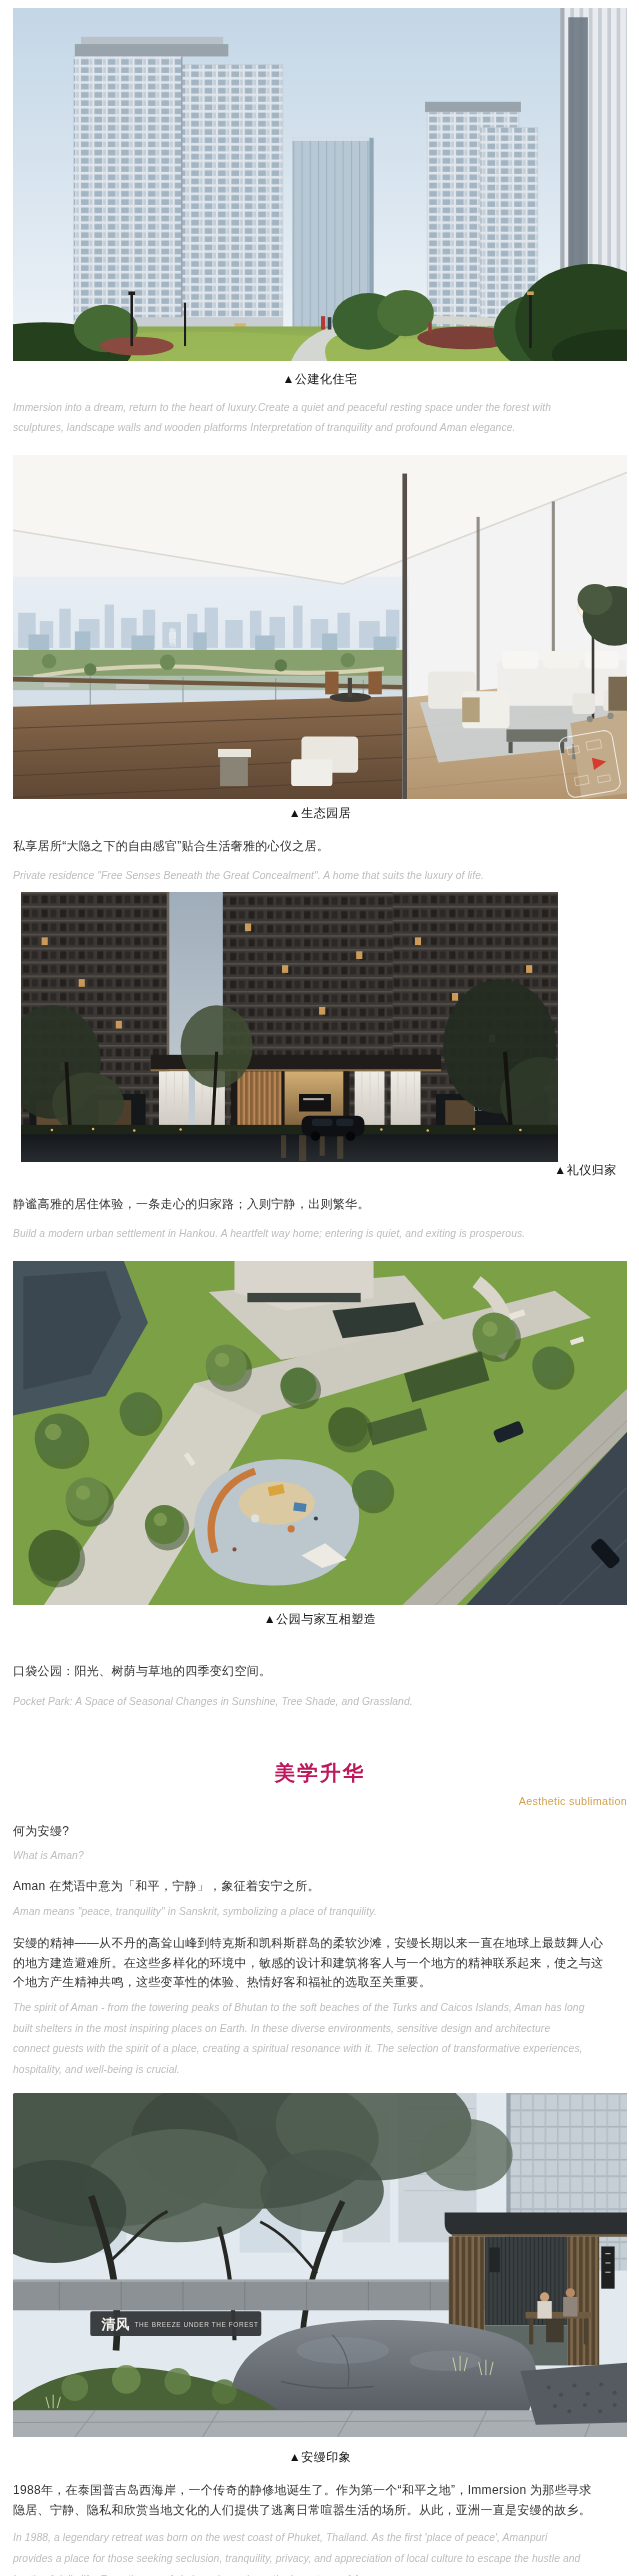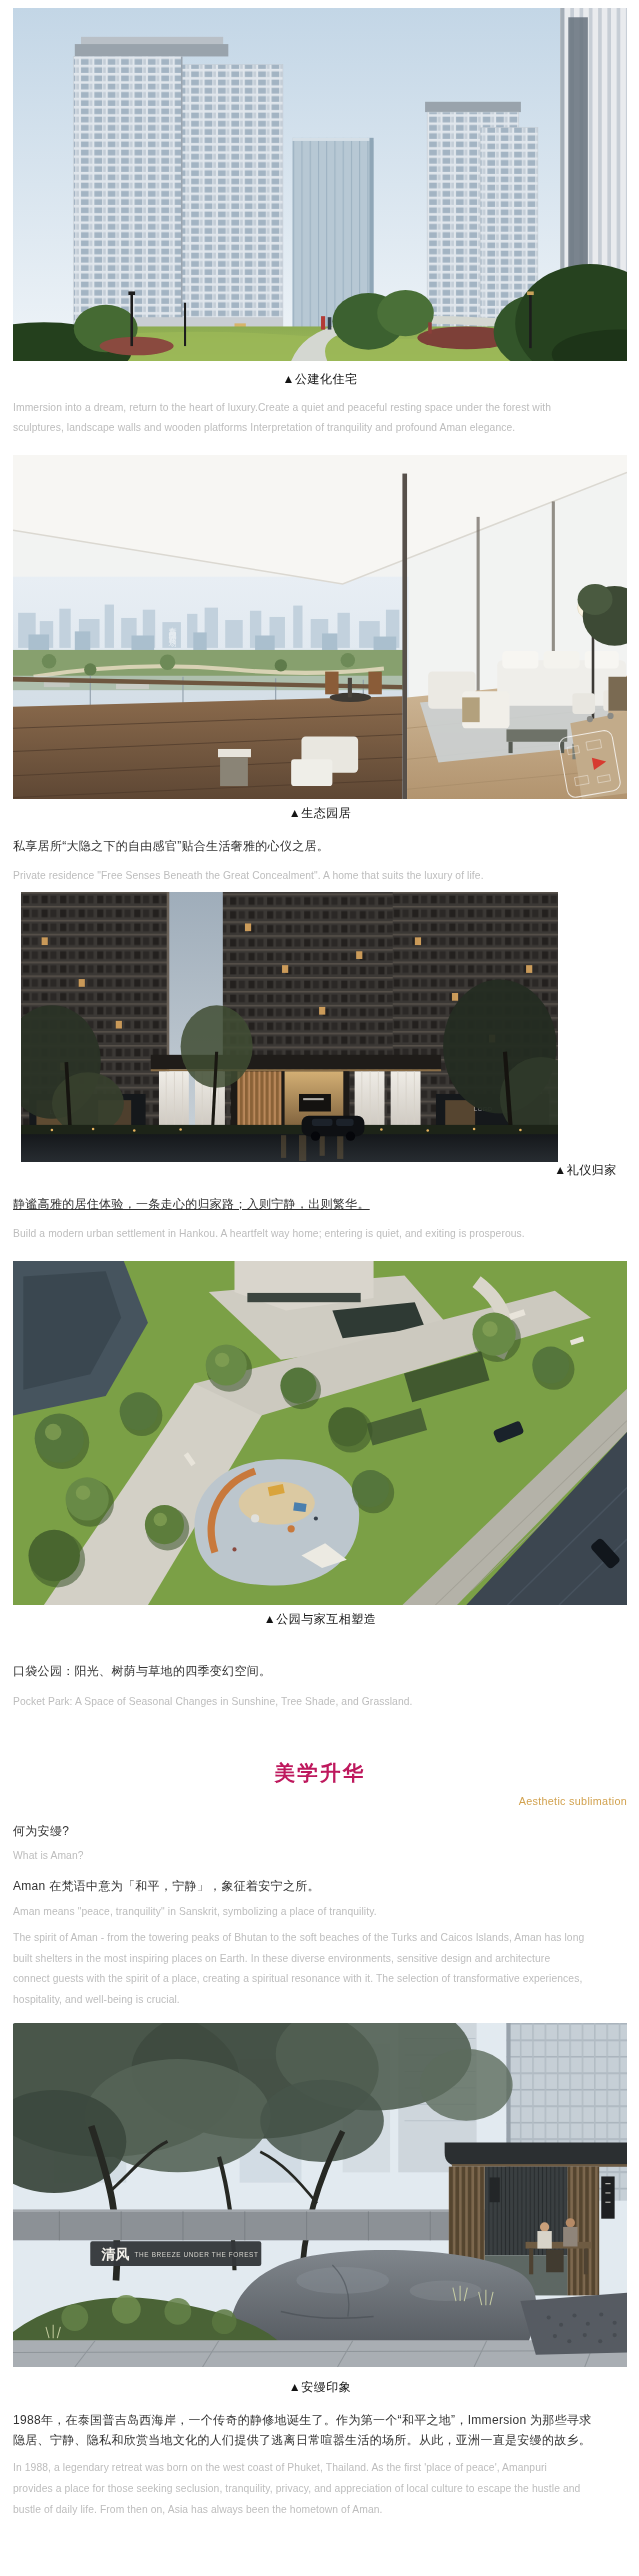--- a/index.html
+++ b/index.html
@@ -4,33 +4,33 @@
 <style>
   html,body{margin:0;padding:0;background:#ffffff;}
   body{width:640px;font-family:"Liberation Sans","DejaVu Sans",sans-serif;}
   .page{width:640px;box-sizing:border-box;padding:0 13px 5.2px 13px;background:#fff;}
   figure{margin:0;padding:0;display:block;}
   figure svg{display:block;}
   .ph{width:504px;}
   .cap{font-size:12px;line-height:14.4px;color:#141414;letter-spacing:0.5px;}
   .cap.center{text-align:center;}
   .zh{margin:0;font-size:12px;line-height:19.6px;color:#333333;letter-spacing:0.3px;white-space:pre-line;}
-  .en{margin:0;font-size:10.3px;line-height:20.6px;color:#bdbdbd;white-space:pre-line;letter-spacing:0.1px;}
+  .en{margin:0;font-size:10.3px;line-height:20.6px;color:#bdbdbd;font-style:italic;white-space:pre-line;letter-spacing:0.1px;}
   .mt-f1{margin-top:7.7px;}
   .mt-cap1{margin-top:11.3px;}
   .mt-zh1{margin-top:20.6px;}
   .mt-en1{margin-top:11.3px;}
   .mt-f2{margin-top:16px;}
   .mt-cap2{margin-top:6.7px;}
   .mt-zh2{margin-top:17.5px;}
   .mt-en2{margin-top:9.3px;}
   .f3row{position:relative;margin-top:4.6px;width:614px;}
   .f3row .ph3{width:537px;margin-left:7.7px;}
   .f3row .cap{position:absolute;right:10.3px;bottom:-15.5px;white-space:nowrap;}
-  .mt-zh3{margin-top:33px;text-decoration:underline;}
+  .mt-zh3{margin-top:33px;}
   .mt-en3{margin-top:10.3px;}
   .mt-f4{margin-top:15.5px;}
   .mt-cap4{margin-top:7.2px;}
   .mt-zh4{margin-top:36px;}
   .mt-en4{margin-top:10.3px;}
   .gold-title{margin:47px 0 0 0;text-align:center;font-size:20.6px;line-height:25px;font-weight:bold;letter-spacing:2.1px;}
   .gold-sub{margin:10.3px 0 0 0;text-align:center;font-size:10.8px;line-height:13.4px;letter-spacing:0.3px;}
   .mt-q-zh{margin-top:13.4px;}
   .mt-q-en{margin-top:5.2px;}
   .mt-a-zh{margin-top:10.3px;}
@@ -527,20 +527,23 @@
 
   <h2 class="gold-title" style="color:#be185d;">美学升华</h2>
   <div class="gold-sub" style="color:#D2A24F;text-align:right;">Aesthetic sublimation</div>
 
   <p class="zh mt-q-zh">何为安缦?</p>
   <p class="en mt-q-en">What is Aman?</p>
 
   <p class="zh mt-a-zh">Aman 在梵语中意为「和平，宁静」，象征着安宁之所。</p>
   <p class="en mt-a-en">Aman means "peace, tranquility" in Sanskrit, symbolizing a place of tranquility.</p>
 
+  <p class="zh mt-s-zh">安缦的精神——从不丹的高耸山峰到特克斯和凯科斯群岛的柔软沙滩，安缦长期以来一直在地球上最鼓舞人心
+的地方建造避难所。在这些多样化的环境中，敏感的设计和建筑将客人与一个地方的精神联系起来，使之与这
+个地方产生精神共鸣，这些变革性的体验、热情好客和福祉的选取至关重要。</p>
   <p class="en mt-s-en">The spirit of Aman - from the towering peaks of Bhutan to the soft beaches of the Turks and Caicos Islands, Aman has long
 built shelters in the most inspiring places on Earth. In these diverse environments, sensitive design and architecture
 connect guests with the spirit of a place, creating a spiritual resonance with it. The selection of transformative experiences,
 hospitality, and well-being is crucial.</p>
 
   <figure class="ph mt-f5">
     <svg viewBox="0 0 1192 668" width="614" height="344" preserveAspectRatio="none">
       <defs>
         <linearGradient id="s5rock" x1="0" y1="0" x2="0" y2="1">
           <stop offset="0" stop-color="#80868c"></stop>

